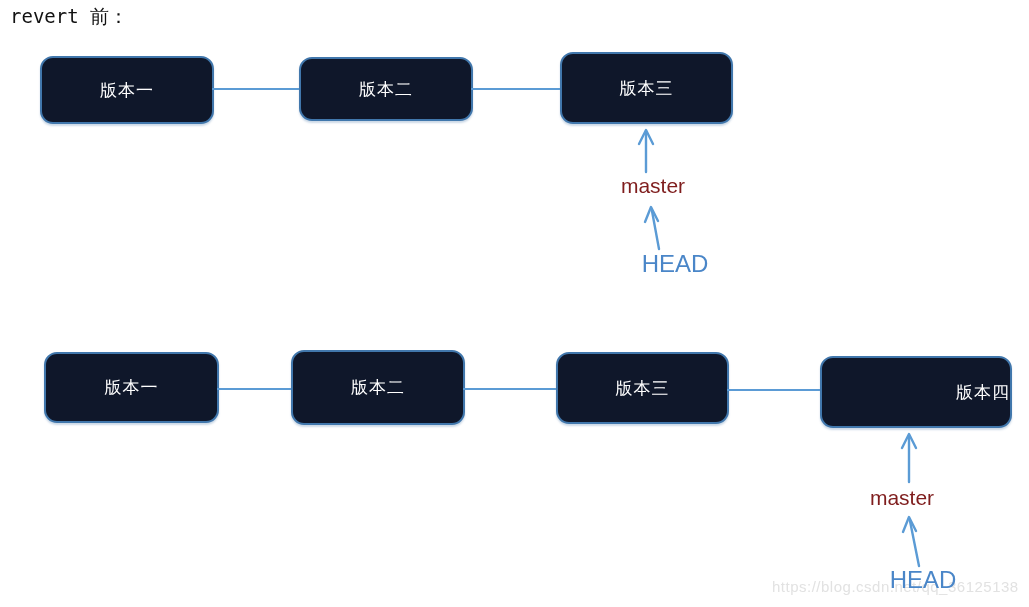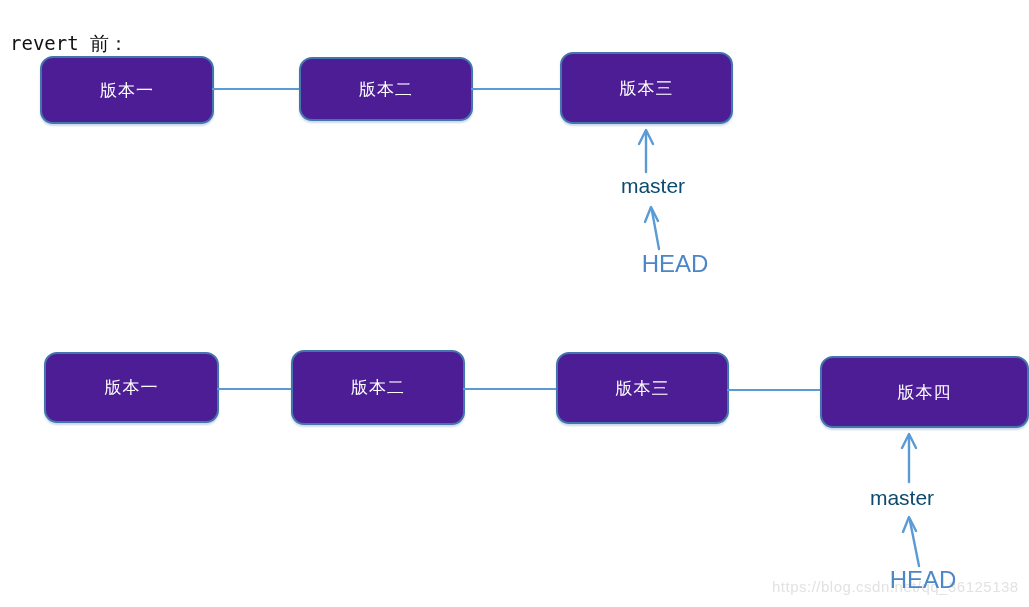--- a/index.html
+++ b/index.html
@@ -6,33 +6,33 @@
   body{background:#ffffff;font-family:"Liberation Sans",sans-serif;}
   .canvas{
     position:relative;width:1029px;height:607px;background:#ffffff;
     overflow:hidden;
   }
   .section-title{
     position:absolute;color:#111111;font-size:19px;line-height:24px;
     font-family:"DejaVu Sans Mono","Liberation Sans",sans-serif;
     white-space:nowrap;
   }
-  #title-1{left:10px;top:4px;margin-top:27px;}
+  #title-1{left:10px;top:4px;}
   #title-2{left:10px;top:301px;}
   .node{
-    position:absolute;background:#4c1d95;border:2px solid #4177ac;
+    position:absolute;background:#0f172a;border:2px solid #4177ac;
     border-radius:13px;color:#ffffff;display:flex;align-items:center;
     justify-content:center;font-size:17px;letter-spacing:1px;
     box-shadow:0 2px 2px rgba(110,145,185,0.35);box-sizing:border-box;
     font-family:"Liberation Sans",sans-serif;
   }
   .connector{position:absolute;height:2px;background:#5b9bd5;}
   .arrow-layer{position:absolute;left:0;top:0;pointer-events:none;}
   .branch-label{
-    position:absolute;transform:translateX(-50%);color:#0c4a6e;
+    position:absolute;transform:translateX(-50%);color:#7f1d1d;
     font-size:21px;white-space:nowrap;z-index:2;
     font-family:"Liberation Sans",sans-serif;
   }
   .head-label{
     position:absolute;transform:translateX(-50%);color:#4a86c8;
     font-size:24px;white-space:nowrap;z-index:2;
     font-family:"Liberation Sans",sans-serif;
     margin-left:16px;
   }
   .watermark{
@@ -71,21 +71,21 @@
   </div>
   <div class="connector" style="left:217px;top:388px;width:76px;"></div>
   <div class="node" style="left:291px;top:350px;width:174px;height:75px;">
     <span>版本二</span>
   </div>
   <div class="connector" style="left:463px;top:388px;width:95px;"></div>
   <div class="node" style="left:556px;top:352px;width:173px;height:72px;">
     <span>版本三</span>
   </div>
   <div class="connector" style="left:727px;top:389px;width:95px;"></div>
-  <div class="node" style="left:820px;top:356px;width:209px;height:72px;">
+  <div class="node" style="left:820px;top:356px;width:192px;height:72px;justify-content:flex-end;">
     <span>版本四</span>
   </div>
 
   <div class="branch-label" style="left:902px;top:486px;">master</div>
   <div class="head-label" style="left:907px;top:566px;">HEAD</div>
 
   <svg class="arrow-layer" width="1029" height="607" viewBox="0 0 1029 607">
     <g stroke="#5b9bd5" stroke-width="2.4" fill="none" stroke-linecap="round" stroke-linejoin="round">
       <g>
         <path d="M646,172 L646,131"></path>

